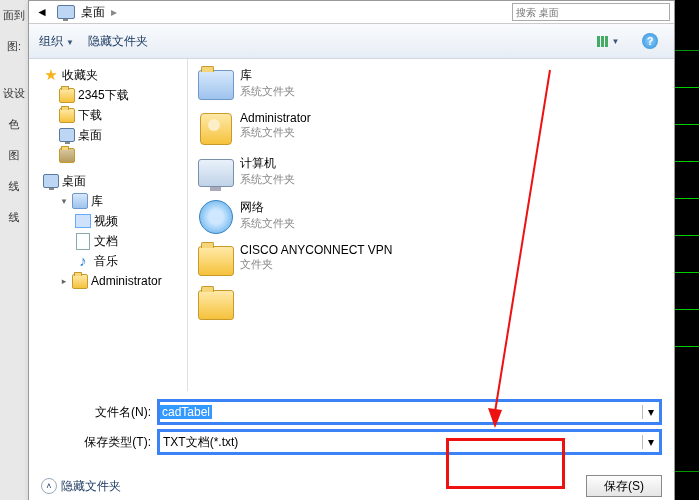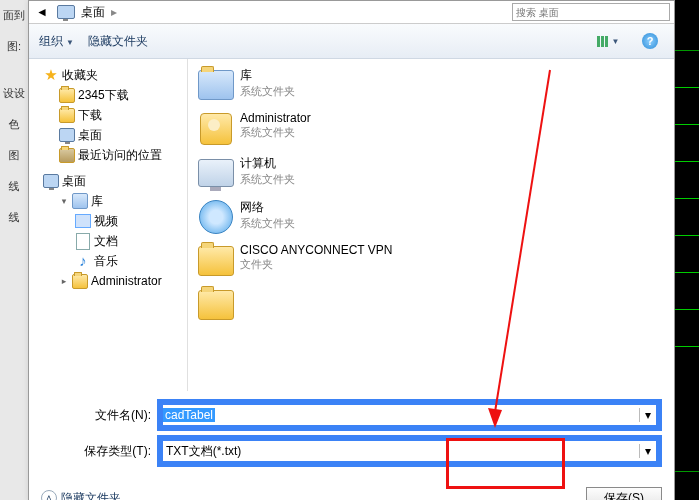--- a/index.html
+++ b/index.html
@@ -29,21 +29,21 @@
   .node .exp{width:10px;height:10px;font-size:9px;color:#666;text-align:center;line-height:10px}
   .node .ico{width:16px;height:16px;display:flex;align-items:center;justify-content:center}
   .list{flex:1;padding:6px 4px;overflow:hidden}
   .item{display:flex;gap:6px;align-items:flex-start;padding:2px 6px;margin-bottom:4px}
   .item .big{width:36px;height:36px;border-radius:3px;display:flex;align-items:center;justify-content:center}
   .item .txt .t1{font-size:12px;color:#000}
   .item .txt .t2{font-size:11px;color:#888}
   .form{padding:8px 12px 6px 12px;border-top:0}
   .row{display:flex;align-items:center;margin-bottom:4px}
   .row label{width:110px;text-align:right;padding-right:6px}
-  .row .field{flex:1;border:6px solid #3b82f6;height:20px;background:#fff;display:flex;align-items:center}
+  .row .field{flex:1;border:3px solid #3b82f6;height:20px;background:#fff;display:flex;align-items:center}
   .row .field input{border:none;flex:1;height:18px;font-size:12px;padding:0 3px;outline:none;background:transparent}
   .row .field .sel{background:#3399ff;color:#fff;padding:0 2px}
   .row .field .dd{width:16px;text-align:center;border-left:1px solid #bbb;cursor:default}
   .foot{display:flex;align-items:center;padding:10px 12px 10px 12px}
   .foot .hide{display:flex;align-items:center;gap:4px;color:#17365d;cursor:default}
   .foot .spacer{flex:1}
   .btn{width:76px;height:22px;border:1px solid #8a8a8a;background:linear-gradient(#fdfdfd,#e5e5e5);margin-left:10px;font-size:12px;cursor:default}
   
   .redbox{position:absolute;left:446px;top:438px;width:113px;height:45px;border:3px solid #e11;pointer-events:none}
   svg.arrow{position:absolute;left:430px;top:60px;width:170px;height:390px;pointer-events:none}
@@ -145,21 +145,20 @@
         <div class="node l2">
             <span class="ico">
               <div class="i-monitor"></div>
             </span>
             <span>桌面</span>
           </div>
         <div class="node l2">
             <span class="ico">
               <div class="i-folder" style="background:linear-gradient(#d8c9a0,#b79b5e)"></div>
             </span>
-            <span>最近访问的位置</span>
           </div>
       </div>
       <div class="grp">
         <div class="node l1">
           <span class="ico">
               <div class="i-monitor"></div>
             </span>
           <span>桌面</span>
         </div>
         <div class="node l2">

